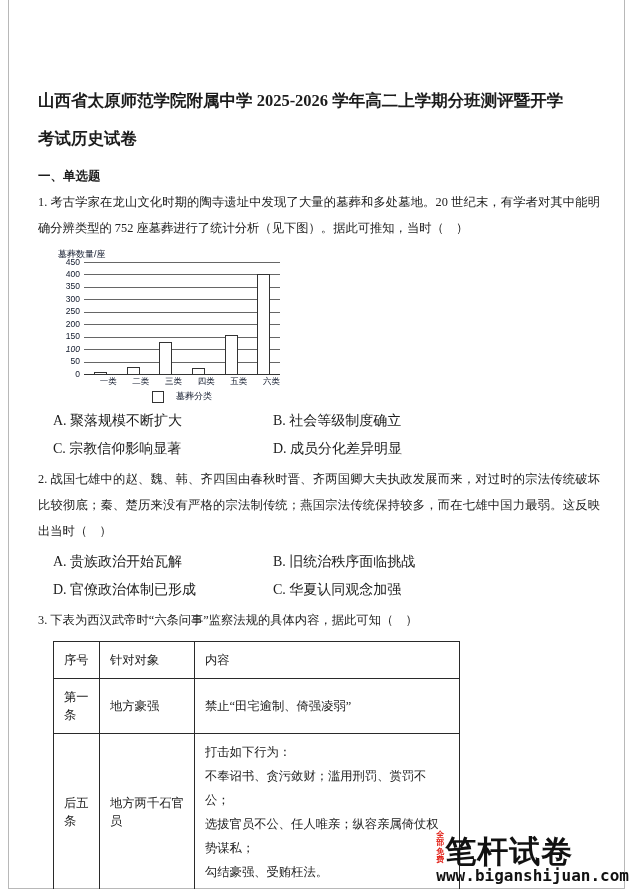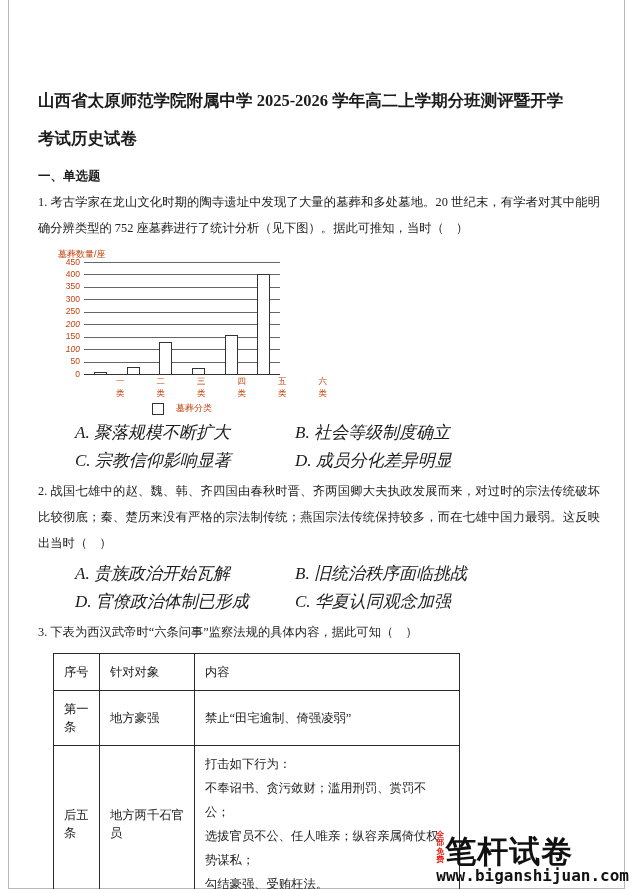--- a/index.html
+++ b/index.html
@@ -15,39 +15,39 @@
   .content {
     position:absolute; left:0; top:0; width:633px; box-sizing:border-box;
     padding:0 33px 0 38px;
   }
   .title-line { text-align:left; font-weight:bold; font-size:16.5px; line-height:38px; }
   .title-line.first { margin-top:82px; }
   .section-heading { font-weight:bold; font-size:12.5px; line-height:20px; margin-top:8px; }
   .stem { font-size:12.3px; line-height:26px; text-align:justify; margin:3px 0 0 0; }
 
   
-  .chart { margin:8px 0 2px 20px; width:230px; font-family:"Liberation Sans",sans-serif; color:#c2410c; }
+  .chart { margin:8px 0 2px 20px; width:230px; font-family:"Liberation Sans",sans-serif; color:#0f172a; }
   .chart-title { font-size:9px; line-height:11px; margin-bottom:2px; }
   .chart-body { display:flex; }
   .yticks { position:relative; width:26px; height:112px; font-size:8.5px; }
   .ytick { position:absolute; right:4px; transform:translateY(50%); line-height:1; }
   .plot { position:relative; width:196px; height:112px; border-bottom:1.4px solid #333; }
   .gridlayer { position:absolute; inset:0; }
   .gridline { position:absolute; left:0; right:0; height:1px; background:#666; }
   .bars { position:absolute; inset:0; display:flex; z-index:2; }
   .bar-slot { flex:1; display:flex; align-items:flex-end; justify-content:center; }
   .bar { width:13px; background:#fff; border:1.2px solid #333; border-bottom:none; box-sizing:border-box; }
   .xlabels { display:flex; margin-left:26px; width:196px; font-size:8.5px; }
-  .xlabel { flex:1; text-align:right; line-height:12px;margin-left:32px; }
+  .xlabel { flex:1; text-align:right; line-height:12px; }
   .legend { display:flex; align-items:center; justify-content:center; gap:12px; margin:3px 0 0 26px; width:196px; }
   .legend-box { width:10px; height:10px; border:1.2px solid #333; background:#fff; display:inline-block; }
   .legend-label { font-size:9px; }
 
   
-  .opts { margin:4px 0 0 37px; font-size:17px;font-style:italic; }
+  .opts { margin:4px 0 0 15px; font-size:14px; }
   .opt-row { display:flex; line-height:28px; }
   .opt-row span:first-child { width:220px; }
 
   
   .qtable {
     border-collapse:collapse; table-layout:fixed;
     margin:8px 0 2px 15px; width:407px; font-size:12.3px;
   }
   .qtable th, .qtable td {
     border:1.4px solid #2a2a2a; padding:9px 10px;
@@ -80,21 +80,21 @@
   <p class="stem">1. 考古学家在龙山文化时期的陶寺遗址中发现了大量的墓葬和多处墓地。20 世纪末，有学者对其中能明确分辨类型的 752 座墓葬进行了统计分析（见下图）。据此可推知，当时（　）</p>
 
   <div class="chart">
     <div class="chart-title">墓葬数量/座</div>
     <div class="chart-body">
       <div class="yticks">
           <div class="ytick" style="bottom: 0%;">0</div>
           <div class="ytick" style="bottom: 11.1111%;">50</div>
           <div class="ytick" style="bottom: 22.2222%; font-style: italic;">100</div>
           <div class="ytick" style="bottom: 33.3333%;">150</div>
-          <div class="ytick" style="bottom: 44.4444%; font-style: italic;">200</div>
+          <div class="ytick" style="bottom: 44.4444%;">200</div>
           <div class="ytick" style="bottom: 55.5556%;">250</div>
           <div class="ytick" style="bottom: 66.6667%; margin-top: 16px;">300</div>
           <div class="ytick" style="bottom: 77.7778%;">350</div>
           <div class="ytick" style="bottom: 88.8889%;">400</div>
           <div class="ytick" style="bottom: 100%;">450</div>
         </div>
       <div class="plot">
         <div class="gridlayer">
             <div class="gridline" style="bottom: calc(11.1111% - 1px);"></div>
             <div class="gridline" style="bottom: calc(22.2222% - 1px);"></div>

